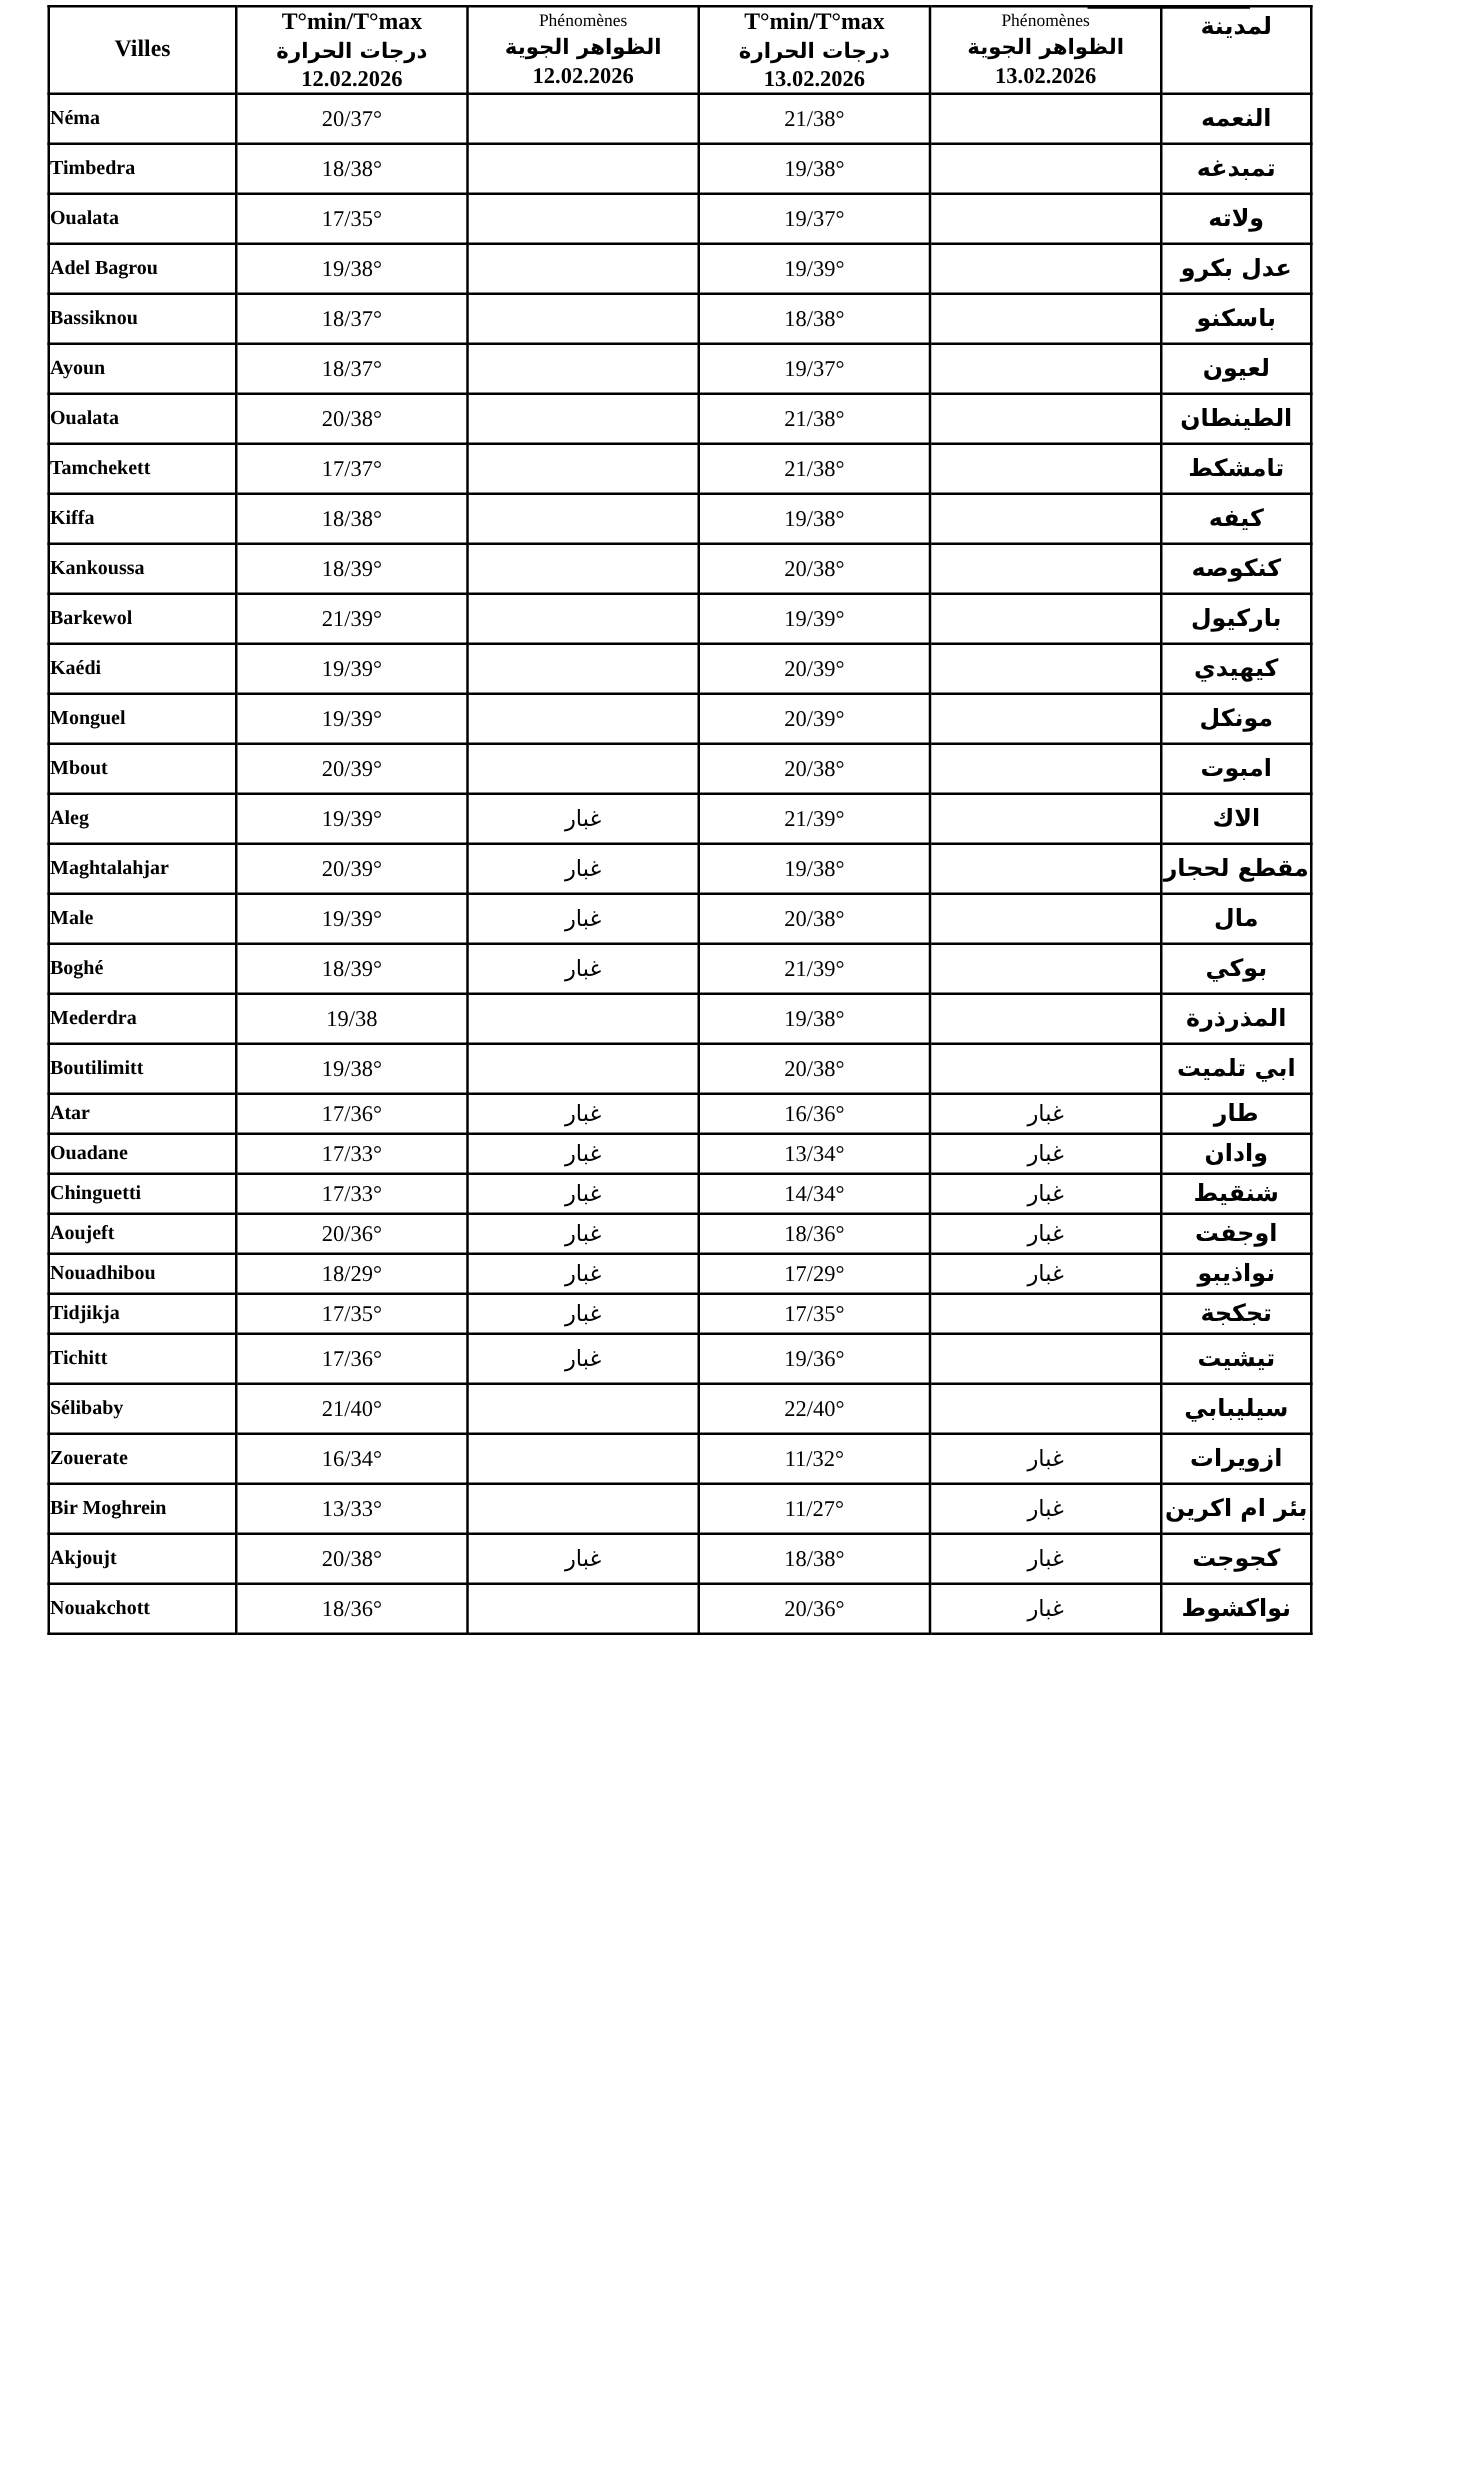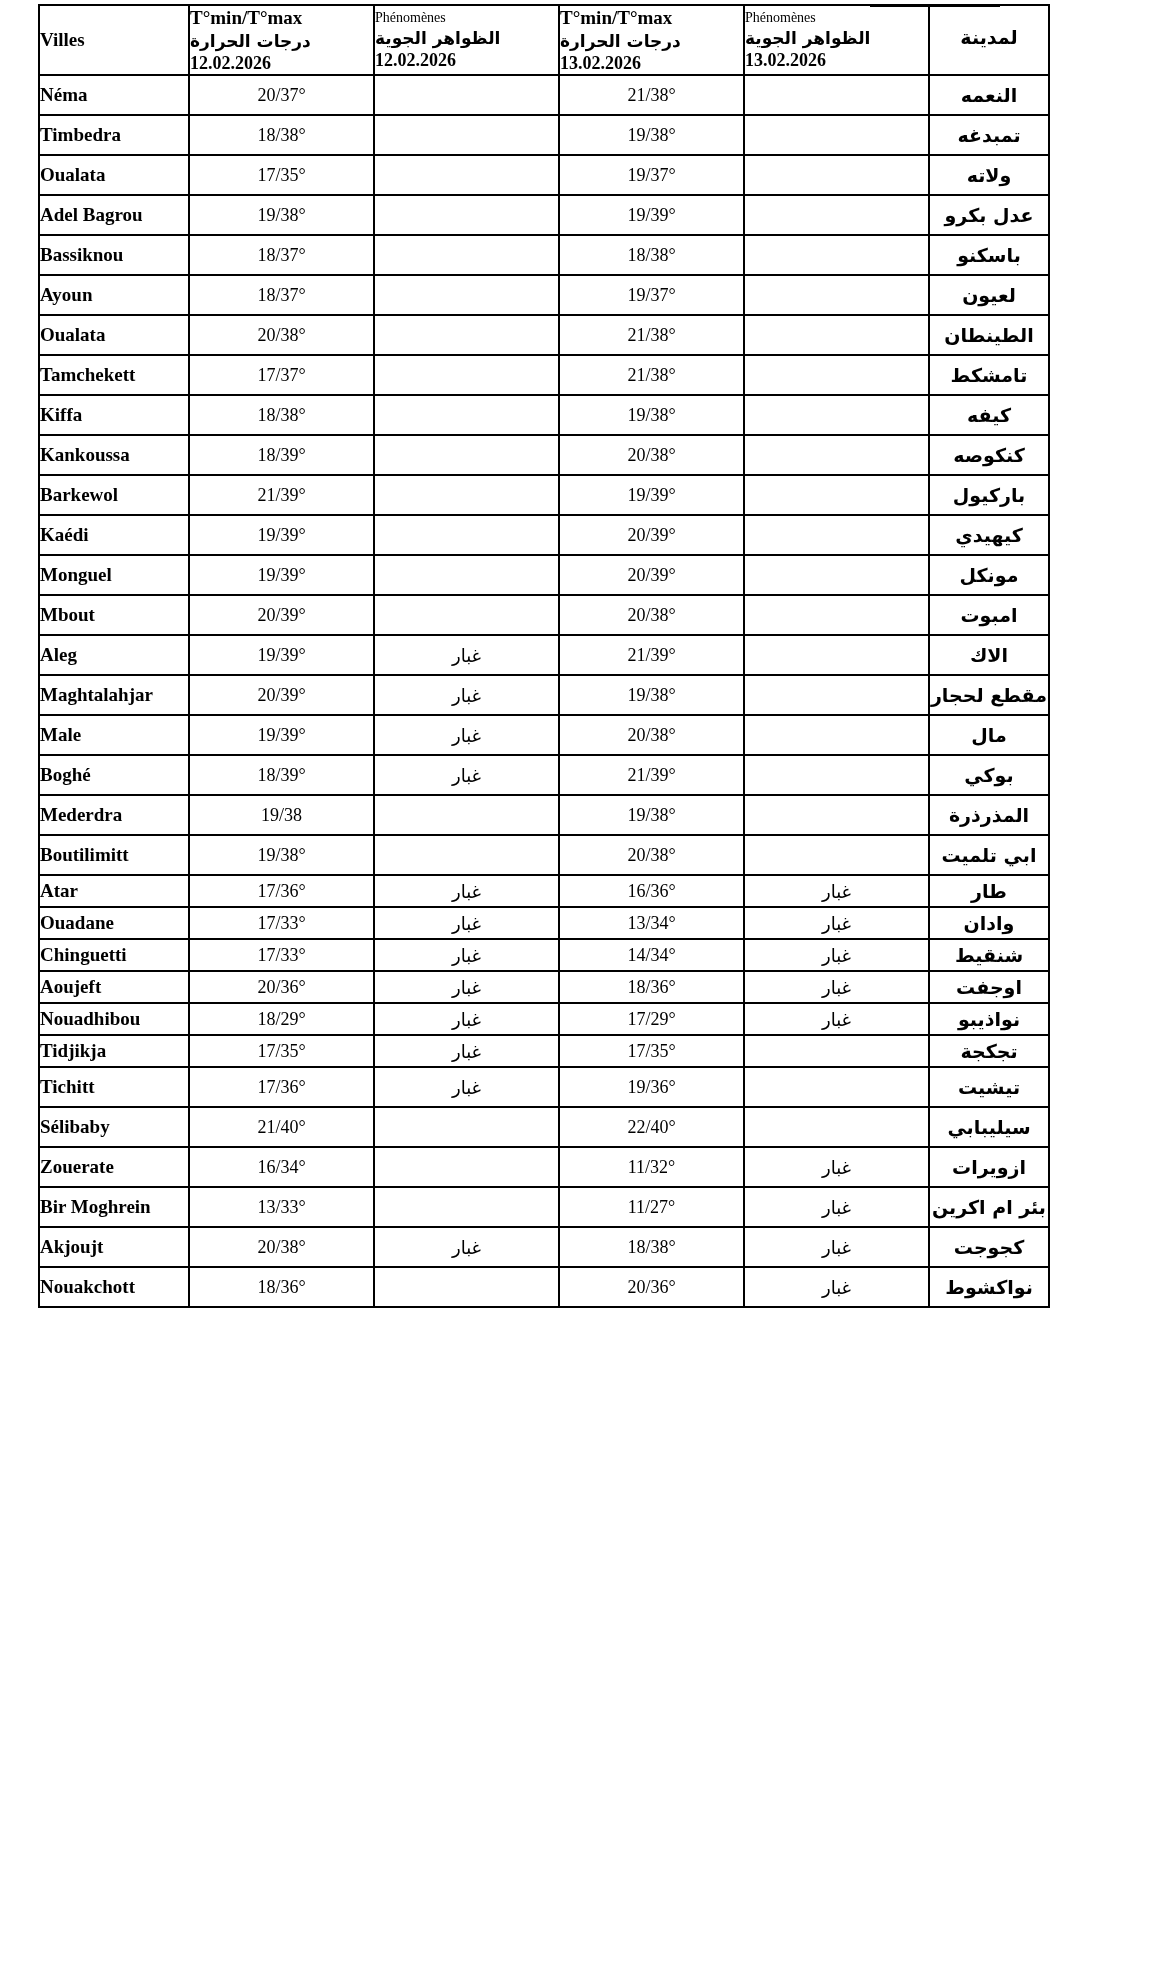--- a/index.html
+++ b/index.html
@@ -46,21 +46,21 @@
   col.c-phen  { width: 185px; }
   col.c-temp2 { width: 185px; }
   col.c-phen2 { width: 185px; }
   col.c-city  { width: 120px; }
 
   thead th {
     font-weight: bold;
     font-size: 19px;
     line-height: 1.25;
     padding: 6px 4px 10px 4px;
-    text-align: left;
+    text-align: center;
   }
   thead th.hdr-phen {
     font-weight: normal;
   }
   thead th .fr {
     display: block;
     font-weight: bold;
   }
   thead th.hdr-phen .fr {
     font-weight: normal;
@@ -79,28 +79,28 @@
     font-weight: bold;
     font-size: 18px;
   }
   thead th.hdr-city {
     vertical-align: top;
     text-align: center;
     direction: rtl;
     font-family: "DejaVu Sans", sans-serif;
     font-size: 19px;
     font-weight: bold;
-    padding-top: 20px;
+    padding-top: 4px;
   }
   tbody td {
     height: 38px;
   }
   td.ville {
     font-weight: bold;
-    font-size: 19px;
+    font-size: 16px;
     padding-left: 8px;
     text-align: left;
     white-space: nowrap;
     border-radius: 12px;
   }
   td.temp {
     font-size: 18px;
     text-align: center;
   }
   td.phen {

